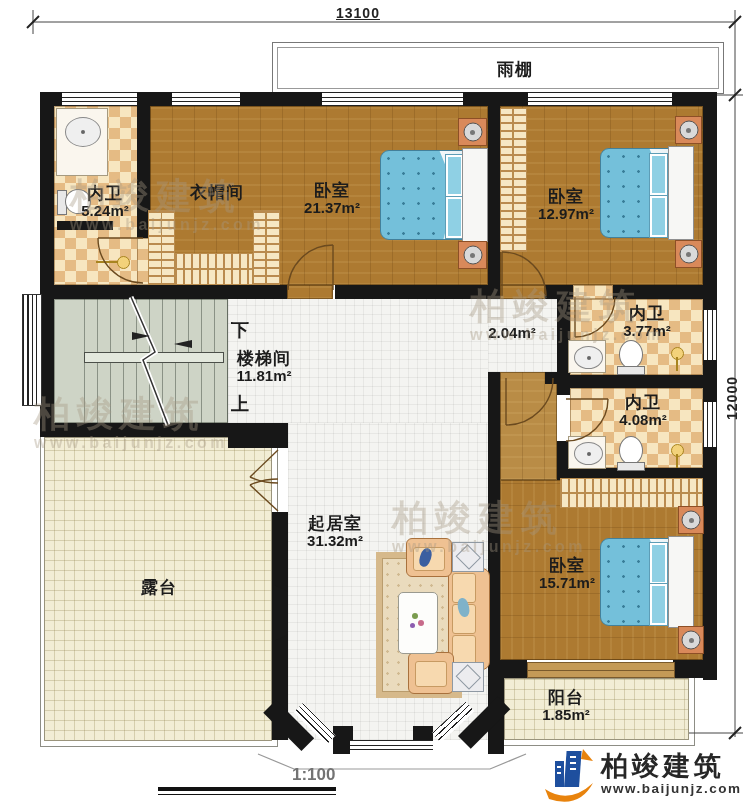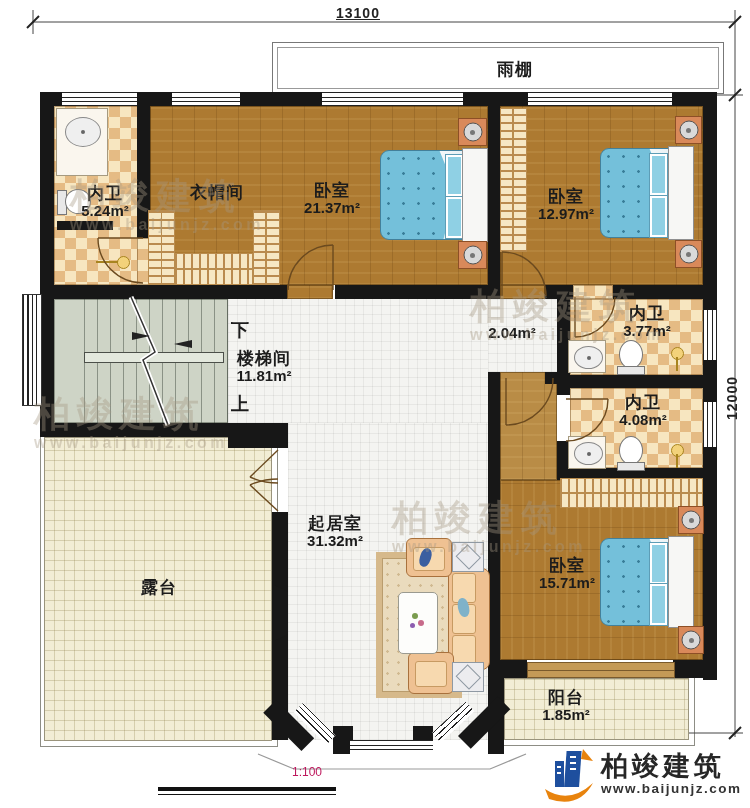--- a/index.html
+++ b/index.html
@@ -76,21 +76,21 @@
   .dimtxt{position:absolute;font-size:14px;font-weight:bold;color:#222;letter-spacing:1px;}
   .canopy-box{position:absolute;border:1px solid #777;}
   .canopy-inner{position:absolute;inset:4px;border:1px solid #999;}
   
   .wm{position:absolute;color:rgba(165,152,132,.38);font-weight:bold;text-align:left;pointer-events:none;}
   .wm .wm-nm{font-size:36px;letter-spacing:7px;line-height:1;display:block;}
   .wm .wm-ws{font-size:16px;letter-spacing:3.5px;display:block;margin-top:2px;}
   
   .tb-title{position:absolute;font-size:27px;font-weight:bold;color:#111;letter-spacing:3px;}
   .tb-rule1{position:absolute;background:#111;}
-  .tb-scale{position:absolute;font-size:12px;font-weight:normal;color:#be185d;}
+  .tb-scale{position:absolute;font-size:17px;font-weight:bold;color:#737373;}
   .tb-line{position:absolute;font-size:14.5px;font-weight:bold;color:#111;}
   .brand-nm{position:absolute;font-size:27px;font-weight:bold;color:#262626;letter-spacing:4px;}
   .brand-ws{position:absolute;font-size:13.5px;font-weight:bold;color:#333;letter-spacing:1.5px;}
   .person{position:absolute;border-radius:45%;}
   svg.ovl{position:absolute;left:0;top:0;pointer-events:none;}
 </style>
 </head>
 <body>
 
 <div id="plan">

